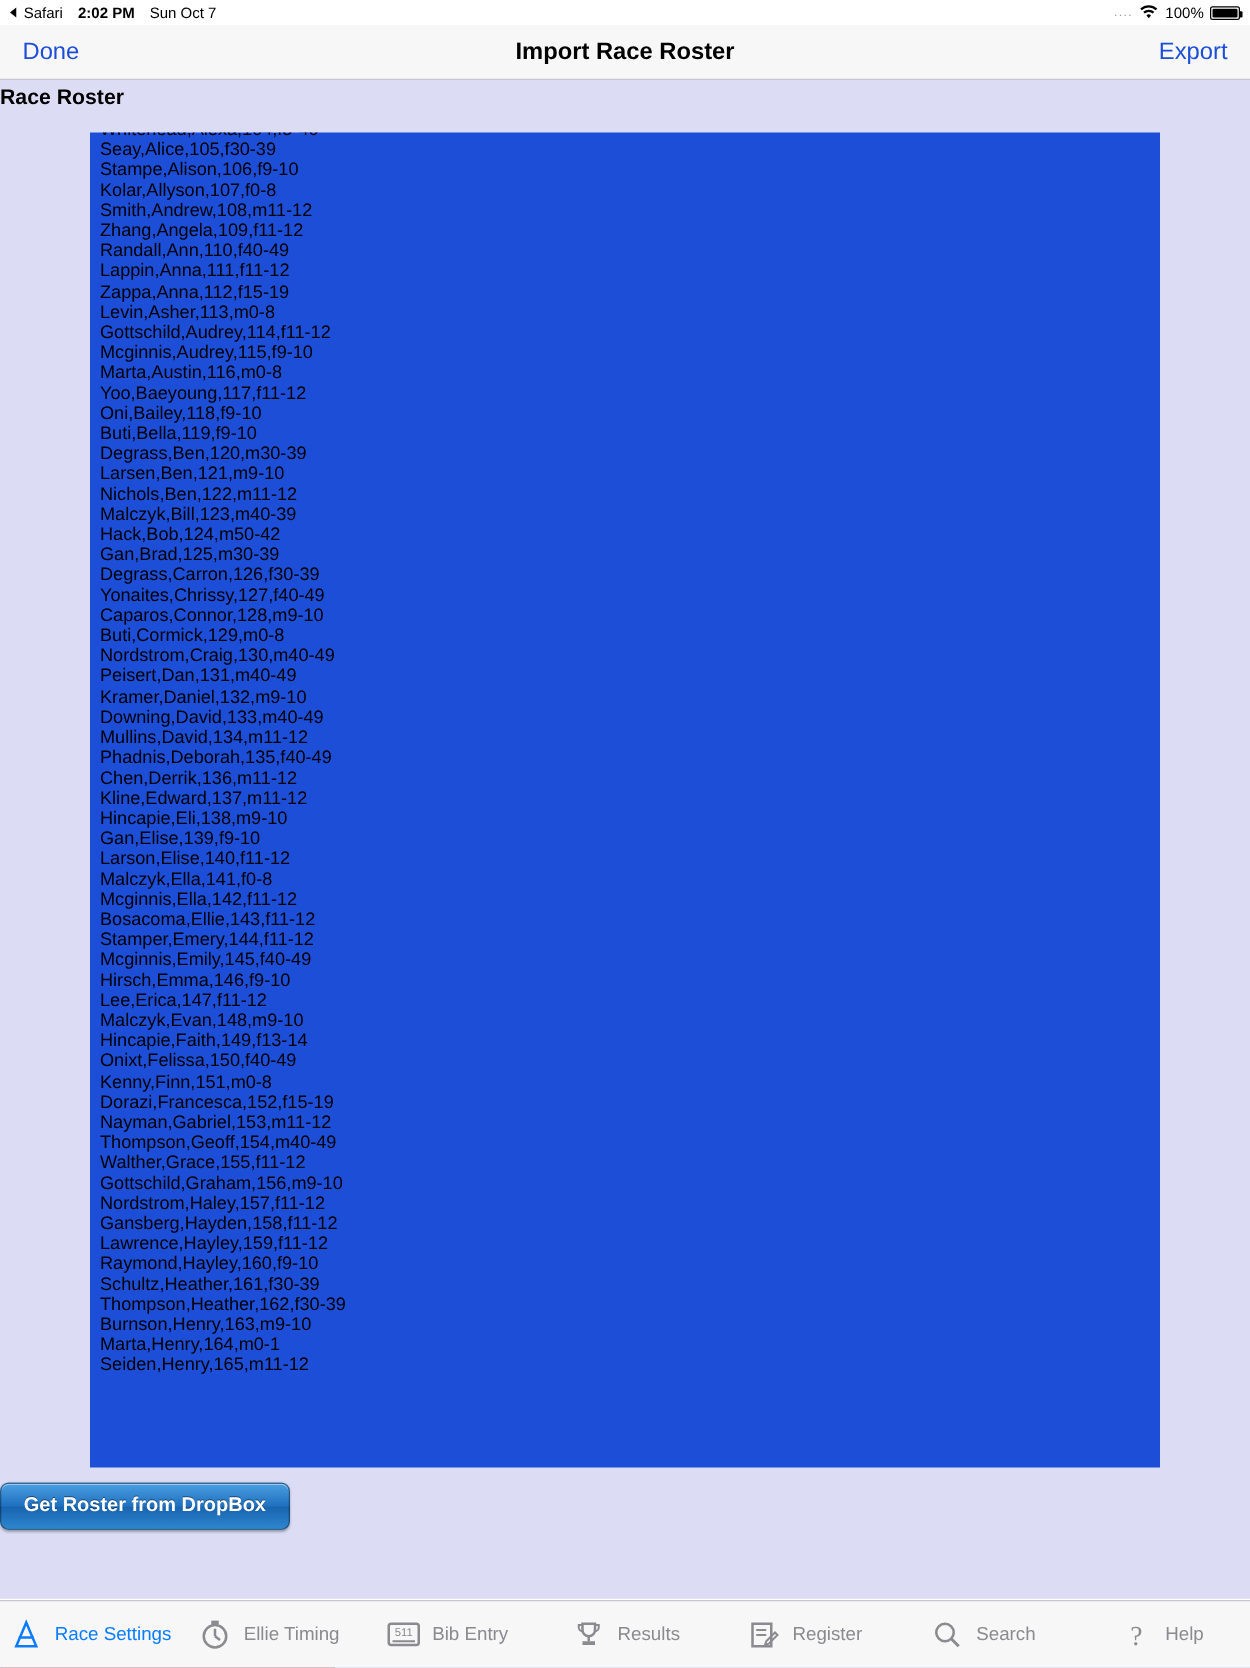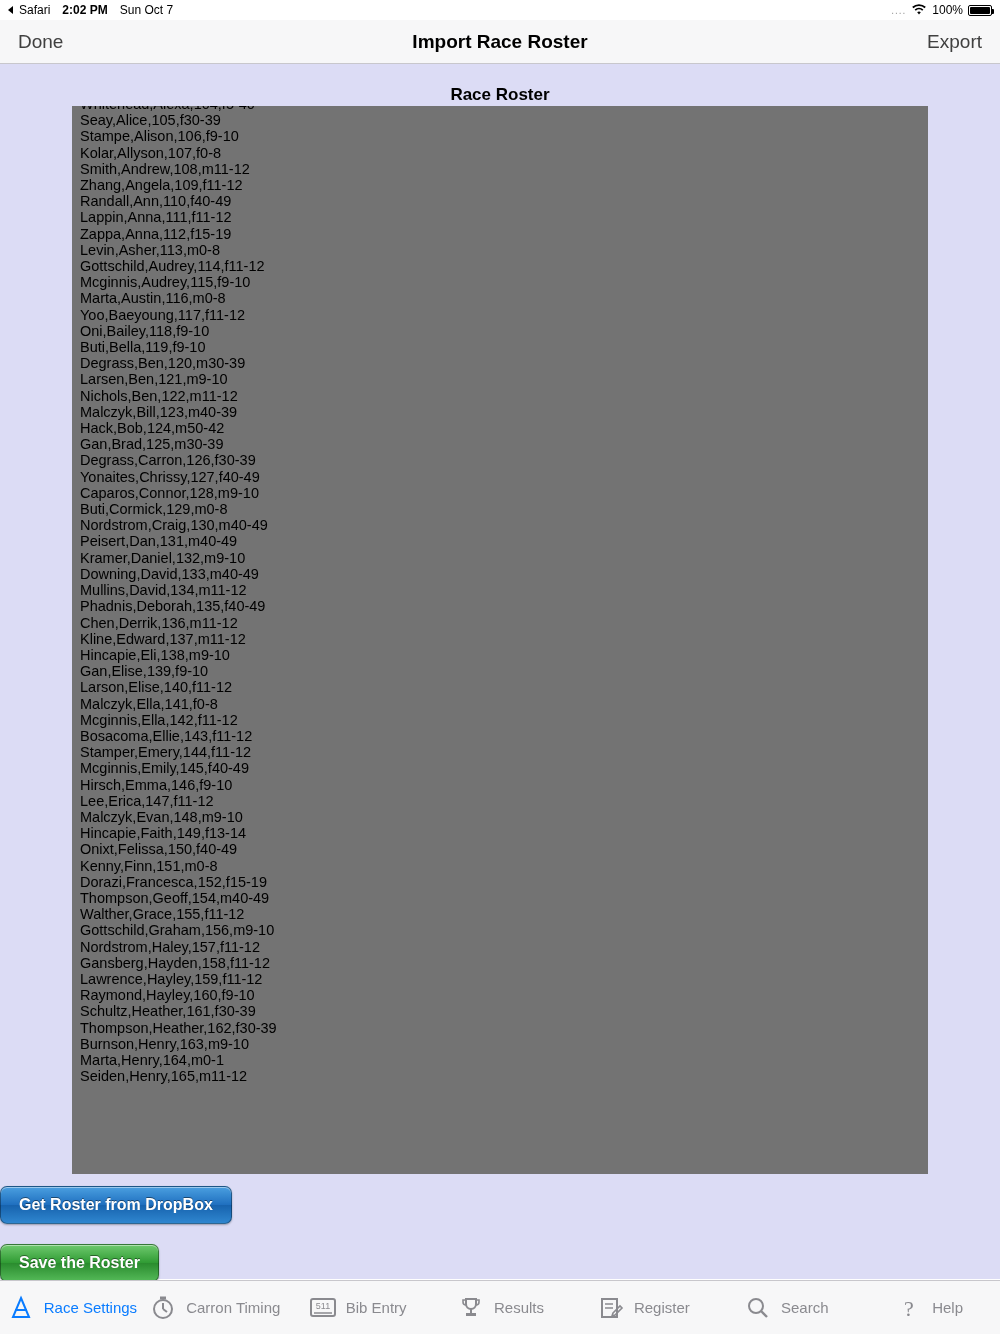--- a/index.html
+++ b/index.html
@@ -45,52 +45,52 @@
 
   
   .navbar {
     height: 44px;
     background: #f7f7f8;
     border-bottom: 1px solid #c8c7cc;
     display: flex; align-items: center;
     position: relative;
   }
   .nav-btn {
-    color: #404040;
+    color: #1d4ed8;
     font-size: 19px;
     padding: 0 18px;
     cursor: pointer;
     background: none; border: none;
     font-family: inherit;
   }
   .nav-title {
     position: absolute; left: 0; right: 0; text-align: center;
     font-size: 19px; font-weight: bold; color: #000;
     pointer-events: none;
   }
   .nav-right { margin-left: auto; }
 
   
   .content {
     background: #dcdcf5;
     height: calc(1334px - 20px - 45px - 54px);
     position: relative;
   }
   .section-title {
-    text-align: center;
+    text-align: left;
     font-size: 17px;
     font-weight: bold;
     color: #000;
-    padding: 21px 0 8px 0;
+    padding: 4px 0 8px 0;
   }
   .roster-box {
     position: absolute;
     left: 72px; top: 42px;
     width: 856px; height: 1068px;
-    background: #737373;
+    background: #1d4ed8;
     overflow: hidden;
   }
   .roster-list {
     font-size: 14.5px;
     line-height: 16.2px;
     color: #000;
     padding-left: 8px;
     margin-top: -10px;
   }
   .roster-list div { white-space: pre; }
@@ -213,41 +213,39 @@
         <div>Bosacoma,Ellie,143,f11-12</div>
         <div>Stamper,Emery,144,f11-12</div>
         <div>Mcginnis,Emily,145,f40-49</div>
         <div>Hirsch,Emma,146,f9-10</div>
         <div>Lee,Erica,147,f11-12</div>
         <div>Malczyk,Evan,148,m9-10</div>
         <div>Hincapie,Faith,149,f13-14</div>
         <div>Onixt,Felissa,150,f40-49</div>
         <div>Kenny,Finn,151,m0-8</div>
         <div>Dorazi,Francesca,152,f15-19</div>
+        <div>Nayman,Gabriel,153,m11-12</div>
         <div>Thompson,Geoff,154,m40-49</div>
         <div>Walther,Grace,155,f11-12</div>
         <div>Gottschild,Graham,156,m9-10</div>
         <div>Nordstrom,Haley,157,f11-12</div>
         <div>Gansberg,Hayden,158,f11-12</div>
         <div>Lawrence,Hayley,159,f11-12</div>
         <div>Raymond,Hayley,160,f9-10</div>
         <div>Schultz,Heather,161,f30-39</div>
         <div>Thompson,Heather,162,f30-39</div>
         <div>Burnson,Henry,163,m9-10</div>
         <div>Marta,Henry,164,m0-1</div>
         <div>Seiden,Henry,165,m11-12</div>
       </div>
   </div>
 
   <div class="btn-row" style="top:1122px;">
     <span class="bigbtn btn-blue">Get Roster from DropBox</span>
   </div>
-  <div class="btn-row" style="top:1180px;">
-    <span class="bigbtn btn-green">Save the Roster</span>
-  </div>
   <div class="btn-row" style="top:1237px;">
     <span class="bigbtn btn-red">Delete PreRegistered Runners</span>
   </div>
 </div>
 
 <div class="tabbar">
 
   <div class="tab active">
     <span class="tab-icon">
       <svg width="26" height="26" viewBox="0 0 26 26">
@@ -260,21 +258,21 @@
 
   <div class="tab">
     <span class="tab-icon">
       <svg width="26" height="26" viewBox="0 0 26 26">
         <circle cx="13" cy="14" r="9" fill="none" stroke="#8a8a8f" stroke-width="2"></circle>
         <line x1="13" y1="14" x2="13" y2="8" stroke="#8a8a8f" stroke-width="2"></line>
         <line x1="13" y1="14" x2="17" y2="17" stroke="#8a8a8f" stroke-width="2"></line>
         <rect x="10" y="1.5" width="6" height="3" fill="#8a8a8f"></rect>
       </svg>
     </span>
-    <span class="tab-label">Carron Timing</span>
+    <span class="tab-label">Ellie Timing</span>
   </div>
 
   <div class="tab">
     <span class="tab-icon">
       <svg width="30" height="26" viewBox="0 0 30 26">
         <rect x="3" y="4" width="24" height="17" rx="2" fill="none" stroke="#8a8a8f" stroke-width="2"></rect>
         <text x="15" y="14" font-size="9" font-family="Liberation Sans, sans-serif" fill="#8a8a8f" text-anchor="middle">511</text>
         <line x1="6" y1="18" x2="24" y2="18" stroke="#8a8a8f" stroke-width="1.5"></line>
       </svg>
     </span>

